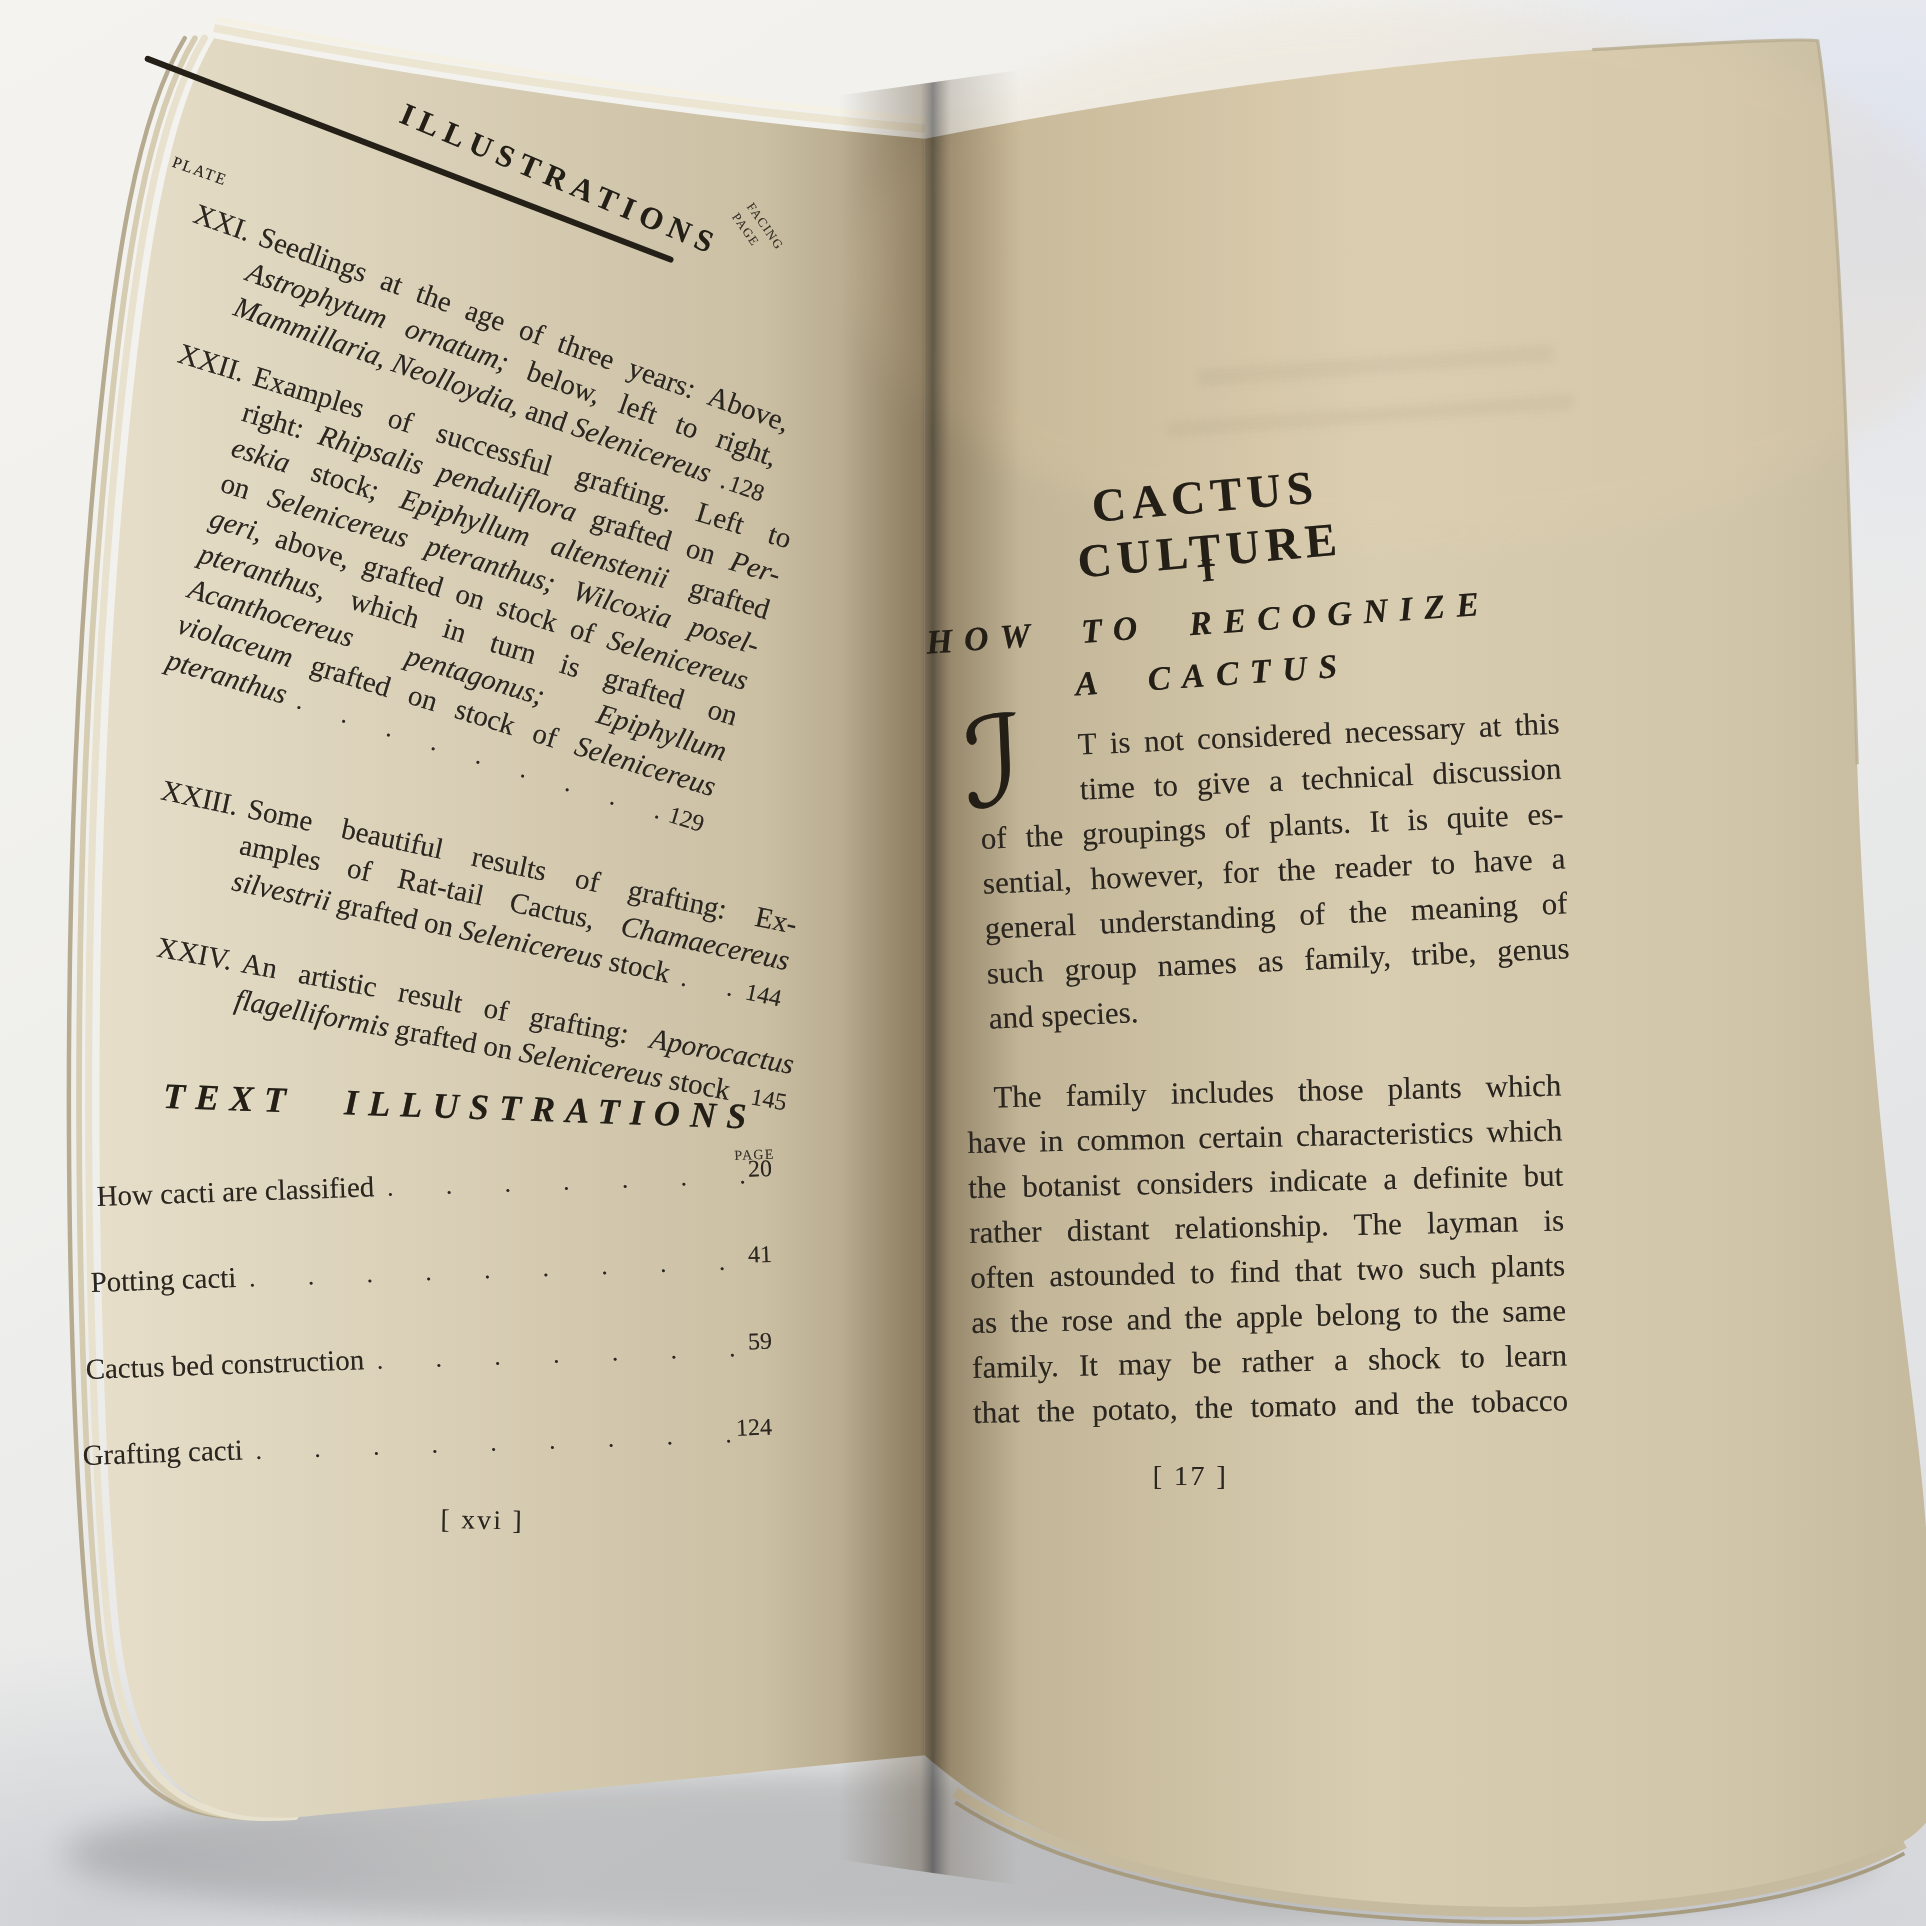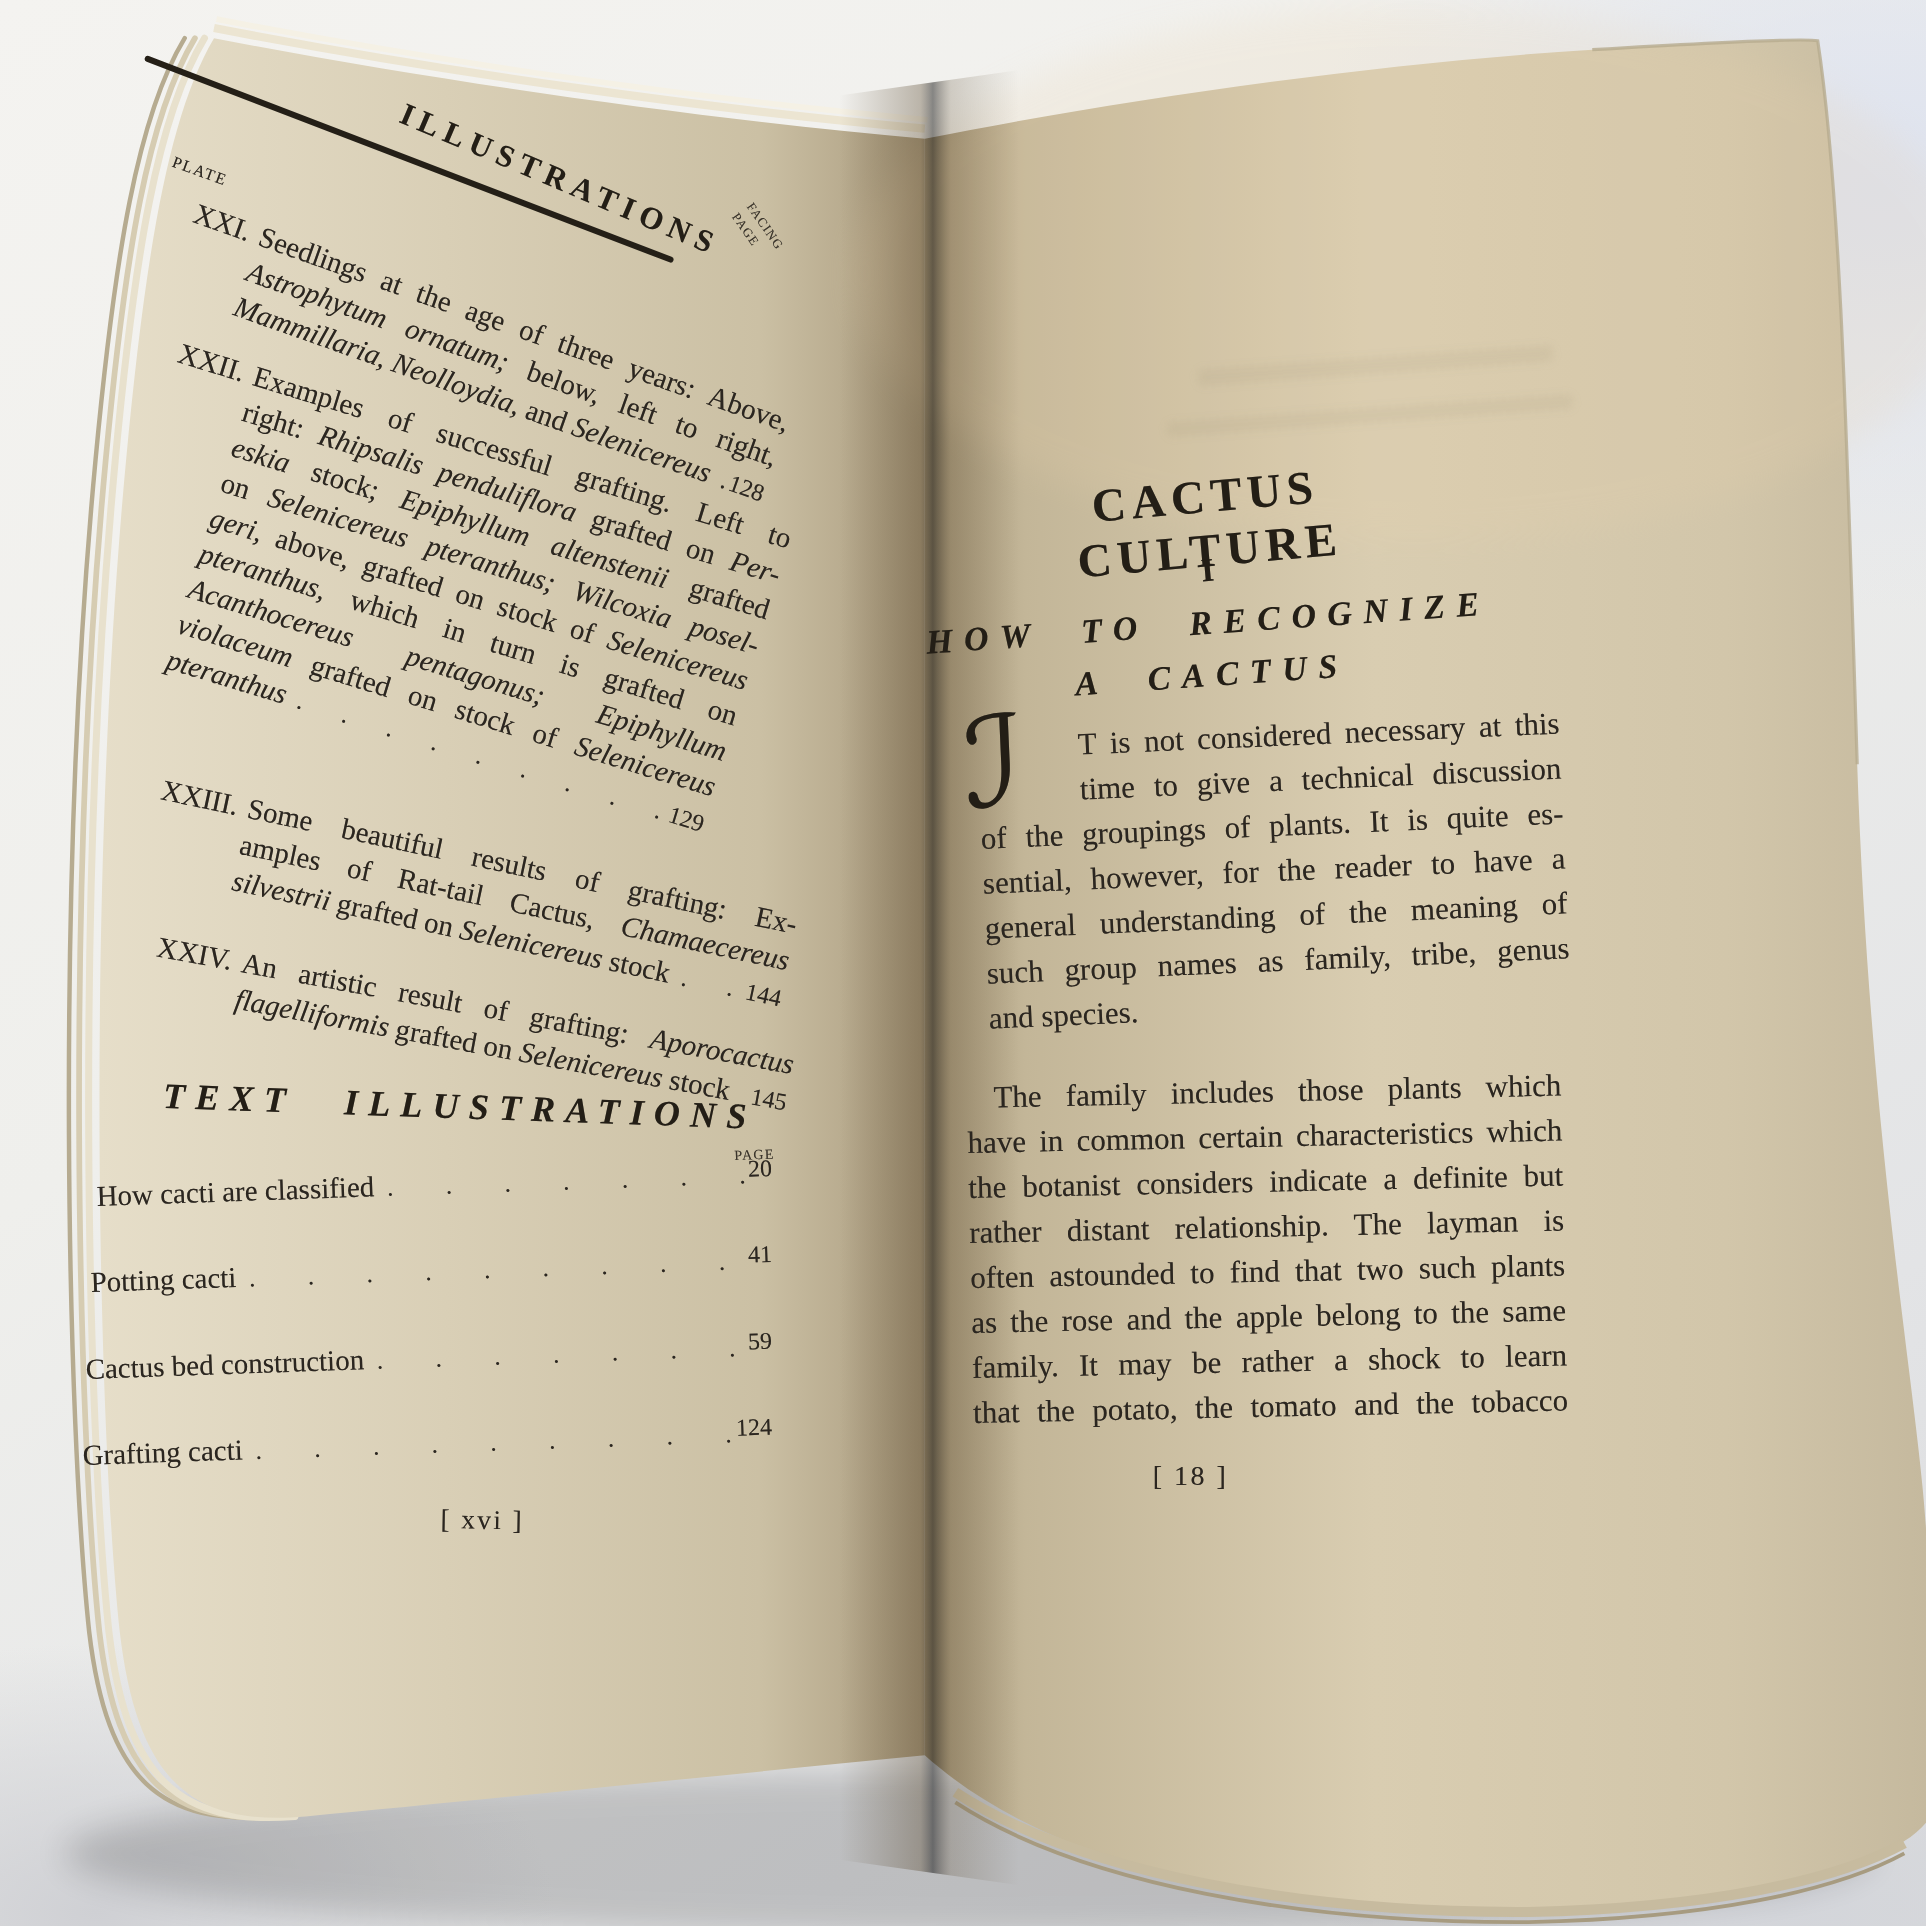--- a/index.html
+++ b/index.html
@@ -254,16 +254,16 @@
       <div class="bline ind">The family includes those plants which</div>
       <div class="bline">have in common certain characteristics which</div>
       <div class="bline">the botanist considers indicate a definite but</div>
       <div class="bline">rather distant relationship.  The layman is</div>
       <div class="bline">often astounded to find that two such plants</div>
       <div class="bline">as the rose and the apple belong to the same</div>
       <div class="bline">family.  It may be rather a shock to learn</div>
       <div class="bline">that the potato, the tomato and the tobacco</div>
     </div>
 
-  <div class="blk ctr rp-folio txt-soft" style="left:1076px;top:1460px;width:229px;">[ 18 ]</div>
+  <div class="blk ctr rp-folio txt-soft" style="left:1076px;top:1460px;width:229px;">[ 17 ]</div>
 
 </div>
 
 
 </body></html>

